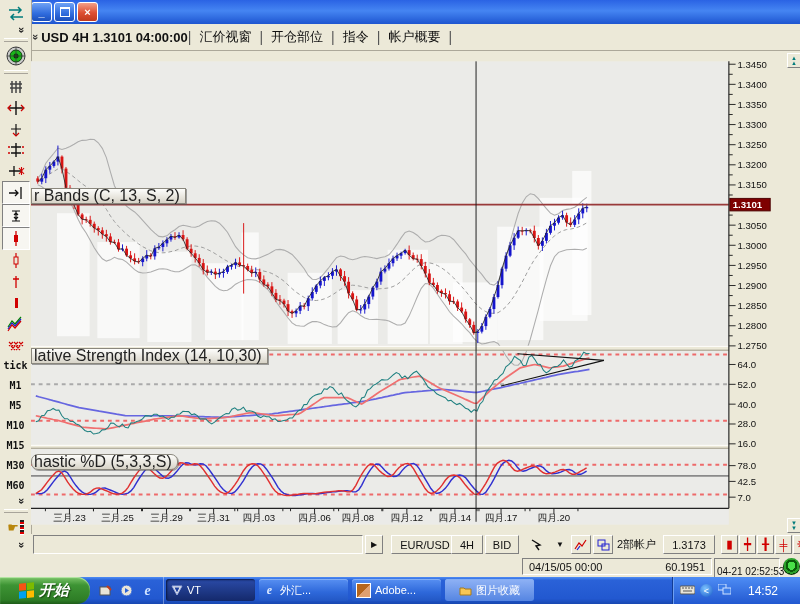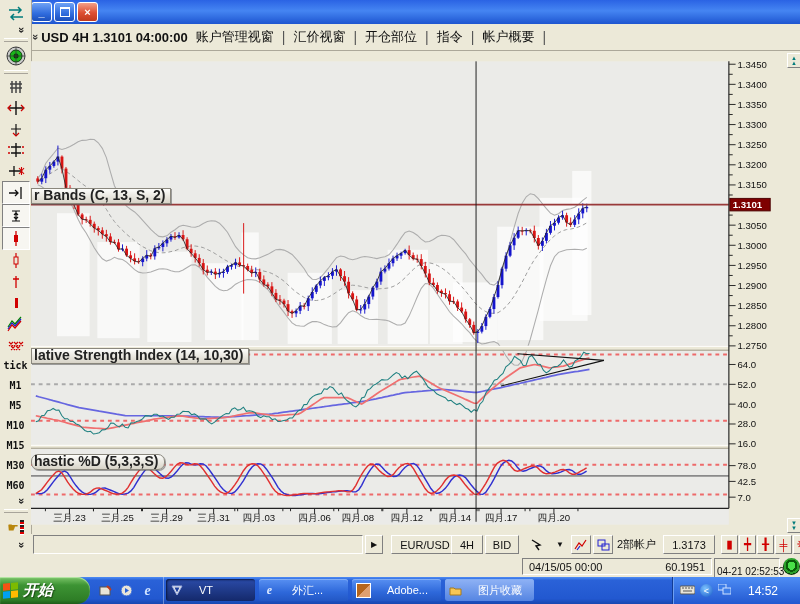--- a/index.html
+++ b/index.html
@@ -40,21 +40,21 @@
     height:20px;display:flex;align-items:center;justify-content:center;width:26px;flex:0 0 auto;}
   .handwrap{display:flex;align-items:center;gap:1px;}
   .hand-glyph{color:#B8860B;font-size:13px;}
   .ruler{width:4px;height:15px;background:repeating-linear-gradient(180deg,#222 0 2px,#D00 2px 4px,#fff 4px 5px);}
 
   
   #chart{position:absolute;left:31px;top:52px;}
   #chart text{font-family:"Liberation Sans",sans-serif;}
   .ind-label{position:absolute;height:13px;line-height:13px;padding:0 5px 1px 2px;
     background:linear-gradient(180deg,#FDFDFB,#D8D4C8);border:1px solid #8A877D;
-    box-shadow:1px 1px 0 rgba(90,90,90,.55);font-size:14px;font-weight:bold;color:#222;
+    box-shadow:1px 1px 0 rgba(90,90,90,.55);font-size:16px;font-weight:normal;color:#222;
     white-space:nowrap;z-index:6;}
   .corner-btn{position:absolute;width:12px;height:13px;background:#ECE9D8;border:1px solid;
     border-color:#fff #808080 #808080 #fff;color:#007C7C;font-size:6px;line-height:5px;
     display:flex;flex-direction:column;align-items:center;justify-content:center;z-index:6;}
 
   
   .bottombar{position:absolute;left:31px;top:534px;right:0;height:23px;background:#ECE9D8;}
   .bb{position:absolute;top:1px;height:19px;box-sizing:border-box;border:1px solid;
     border-color:#fff #808080 #808080 #fff;background:#ECE9D8;display:flex;
     align-items:center;justify-content:center;font-size:11px;}
@@ -68,31 +68,31 @@
     display:flex;align-items:center;font-size:11px;box-sizing:border-box;padding:0 6px;}
   .globe-mini{position:absolute;top:1px;width:17px;height:17px;border-radius:50%;
     background:radial-gradient(circle at 50% 45%,#49E049 0 4px,#0A5A0A 4px 6px,#2AA02A 6px 8px,#073A07 8px);}
 
   
   .taskbar{position:absolute;left:0;top:577px;width:800px;height:27px;
     background:linear-gradient(180deg,#4E8DF5 0%,#2A62D8 12%,#2258D0 80%,#1747B0 100%);
     display:flex;align-items:stretch;}
   .startbtn{width:90px;border-radius:0 13px 13px 0;
     background:linear-gradient(180deg,#7CC569 0%,#3D9434 30%,#2E7D26 85%,#1E5C18 100%);
-    box-shadow:inset 0 1px 1px #B8E8A8;display:flex;align-items:center;gap:5px;padding-left:3px;box-sizing:border-box;}
+    box-shadow:inset 0 1px 1px #B8E8A8;display:flex;align-items:center;gap:5px;padding-left:19px;box-sizing:border-box;}
   .winflag{width:15px;height:15px;display:grid;grid-template-columns:7px 7px;grid-template-rows:7px 7px;gap:1px;transform:skewY(-6deg);}
   .winflag span{display:block;}
   .start-text{color:#fff;font-weight:bold;font-style:italic;font-size:15px;text-shadow:1px 1px 1px #1A4A12;}
   .qlaunch{display:flex;align-items:center;gap:6px;padding:0 8px;border-right:1px solid rgba(255,255,255,.35);}
   .ql-icon{width:15px;height:15px;display:flex;align-items:center;justify-content:center;font-size:12px;}
   .task{width:89px;margin:2px 2px 3px 2px;border-radius:3px;color:#fff;font-size:11px;
     background:linear-gradient(180deg,#5890F2,#2E68DA 60%,#2257C4);box-shadow:inset 0 1px 0 #85AFF5;
-    display:flex;align-items:center;gap:16px;padding:0 4px;box-sizing:border-box;white-space:nowrap;overflow:hidden;}
+    display:flex;align-items:center;gap:4px;padding:0 4px;box-sizing:border-box;white-space:nowrap;overflow:hidden;}
   .task.active{background:linear-gradient(180deg,#2B4BA8,#14296B);box-shadow:inset 1px 1px 2px #0A1840;}
-  .task.lit{background:linear-gradient(180deg,#8FB2F5,#5585E2);}
+  .task.lit{background:linear-gradient(180deg,#8FB2F5,#5585E2);justify-content:center;}
   .ticon{width:13px;height:13px;flex:0 0 auto;display:flex;align-items:center;justify-content:center;font-size:10px;}
   .tray{margin-left:auto;width:128px;border-left:1px solid #123C96;box-shadow:inset 1px 0 0 #6FA0F2;
     background:linear-gradient(180deg,#4E8DF5,#2258D0);display:flex;align-items:center;gap:5px;
     padding-left:7px;box-sizing:border-box;color:#fff;}
   .tray-time{font-size:12px;color:#fff;margin-left:12px;}
 </style>
 </head>
 <body>
 
 <div id="app">
@@ -105,21 +105,20 @@
         <span class="restore-glyph"></span>
       </div>
     <div class="winbtn close">
         <span>×</span>
       </div>
   </div>
 
   <div class="menubar">
     <span class="menu-overflow">»</span>
     <span class="menu-caption">USD 4H 1.3101 04:00:00</span>
-    <span class="menu-item">账户管理视窗</span>
     <span class="menu-sep">|</span>
     <span class="menu-item">汇价视窗</span>
     <span class="menu-sep">|</span>
     <span class="menu-item">开仓部位</span>
     <span class="menu-sep">|</span>
     <span class="menu-item">指令</span>
     <span class="menu-sep">|</span>
     <span class="menu-item">帐户概要</span>
     <span class="menu-sep">|</span>
   </div>

